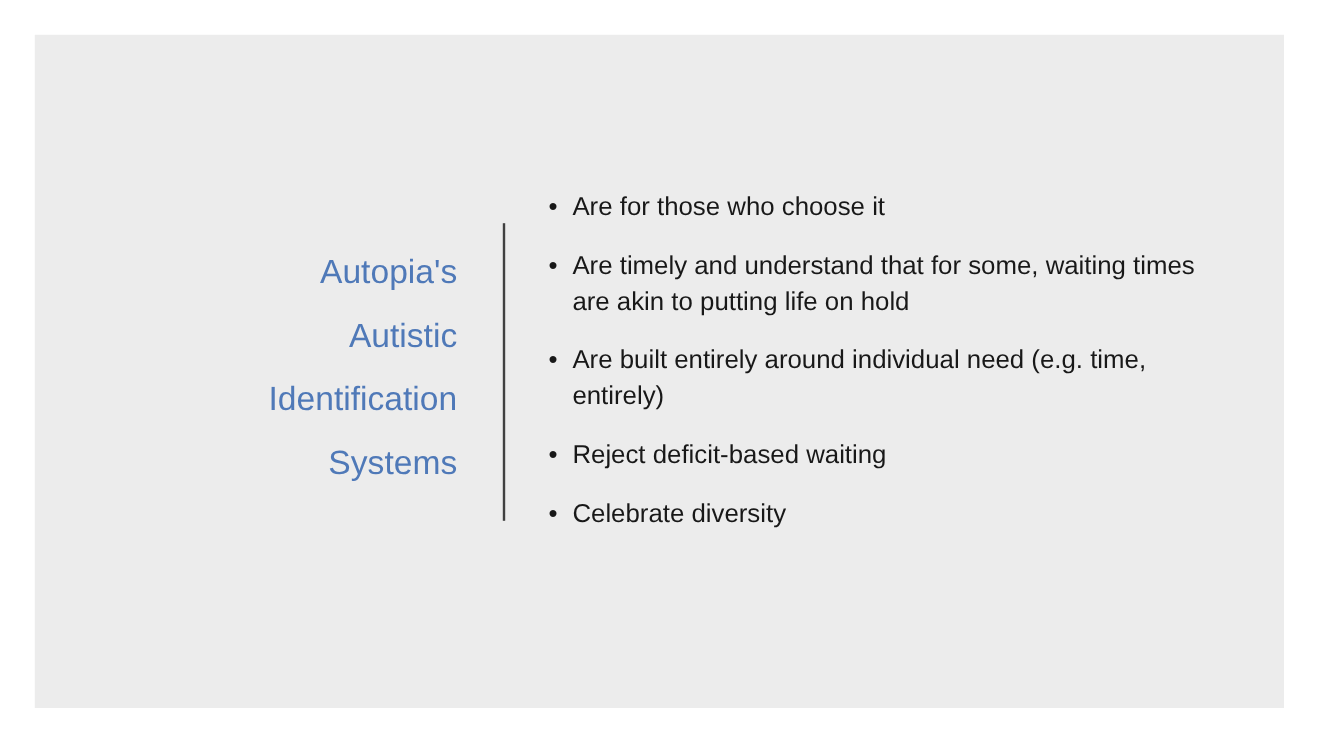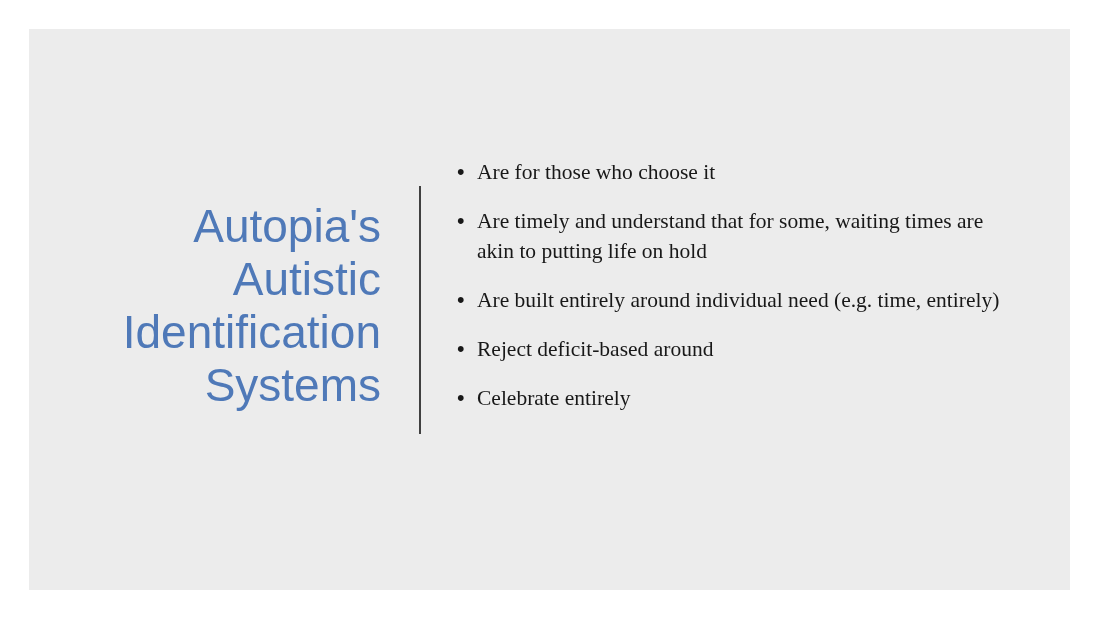--- a/index.html
+++ b/index.html
@@ -45,21 +45,21 @@
     position: absolute;
     left: 56px;          
     top: 171px;          
     width: 296px;        
     text-align: right;
   }
 
   .title-text {
     margin: 0;
     font-family: "Liberation Sans", sans-serif;
-    font-size: 46px;
+    font-size: 28px;
     line-height: 53px;
     font-weight: 400;
     color: #4f79b8;
     letter-spacing: 0px;
     white-space: pre-line;
   }
 
   
   .divider-rule {
     position: absolute;
@@ -103,21 +103,20 @@
     position: absolute;
     left: 2px;
     top: 0;
     font-size: 21.5px;
     line-height: 30px;
     color: #181818;
   }
 
   .bullet-label {
     display: block;
-    font-family: Liberation Serif, serif;
   }
 </style>
 </head>
 <body>
 
 <div class="slide-canvas">
   <div class="slide-surface">
     <div class="content-row">
 
       <div class="title-block">
@@ -142,26 +141,26 @@
             <span class="bullet-label">Are timely and understand that for some, waiting times are akin to putting life on hold</span>
           </li>
 
           <li class="bullet-item">
             <span class="bullet-marker">•</span>
             <span class="bullet-label">Are built entirely around individual need (e.g. time, entirely)</span>
           </li>
 
           <li class="bullet-item">
             <span class="bullet-marker">•</span>
-            <span class="bullet-label">Reject deficit-based around</span>
+            <span class="bullet-label">Reject deficit-based waiting</span>
           </li>
 
           <li class="bullet-item">
             <span class="bullet-marker">•</span>
-            <span class="bullet-label">Celebrate entirely</span>
+            <span class="bullet-label">Celebrate diversity</span>
           </li>
 
         </ul>
       </div>
 
     </div>
   </div>
 </div>
 
 </body></html>

